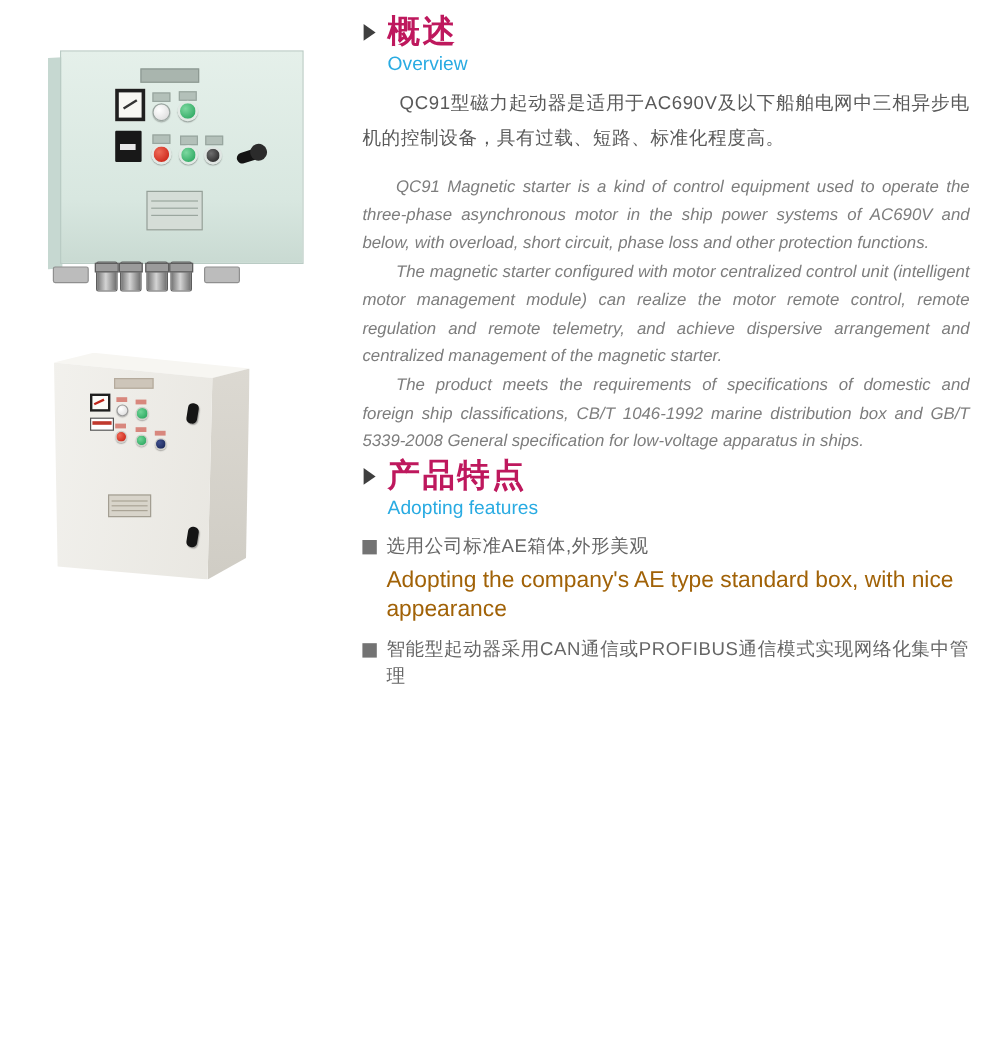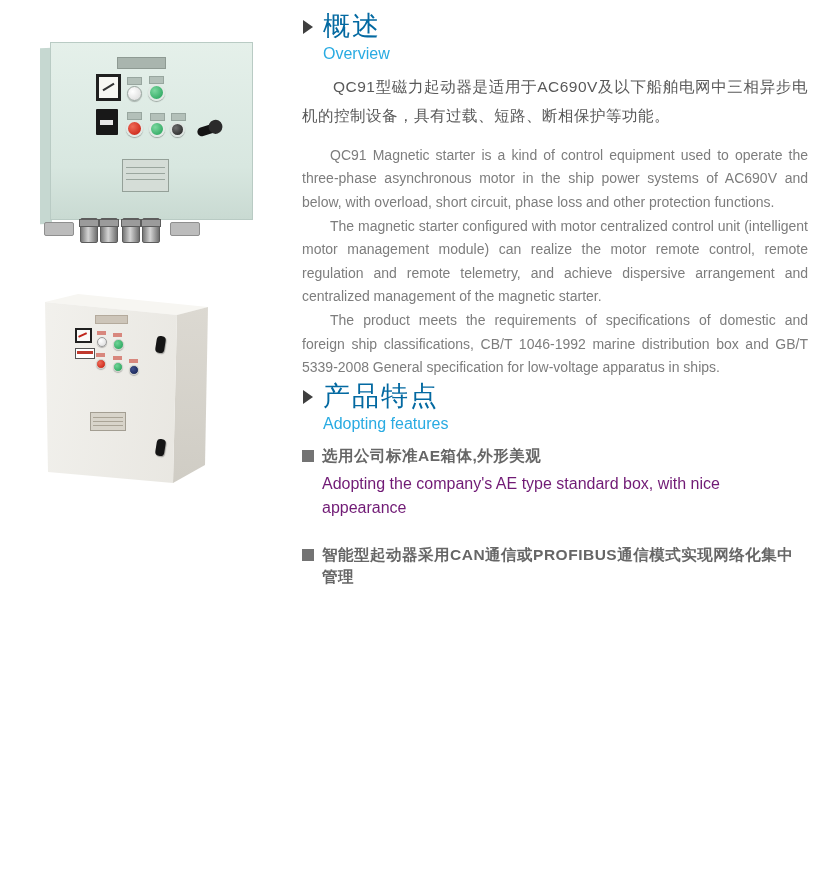--- a/index.html
+++ b/index.html
@@ -5,34 +5,34 @@
   html,body{margin:0;padding:0;background:#ffffff;}
   .page{
     position:relative;width:830px;height:869px;background:#ffffff;overflow:hidden;
     font-family:"Liberation Sans","DejaVu Sans",sans-serif;
   }
   
   .content{position:absolute;left:302px;top:10px;width:506px;}
   .sec-head{display:flex;align-items:flex-start;margin:0;}
   .tri{width:0;height:0;border-left:10px solid #3f3f3f;border-top:7px solid transparent;
        border-bottom:7px solid transparent;margin:10px 10px 0 1px;flex:none;}
-  .title-zh{font-size:27px;line-height:32px;font-weight:normal;color:#0369a1;
+  .title-zh{font-size:27px;line-height:32px;font-weight:bold;color:#be185d;
             letter-spacing:2px;margin:0;}
   .title-en{font-size:16px;line-height:22px;color:#29abe2;margin:1px 0 8px 0;}
   .para-zh{font-size:15.5px;line-height:28.6px;color:#595959;text-align:justify;
            text-indent:2em;margin:0;letter-spacing:0.5px;}
   .en-block{margin-top:14px;}
   .para-en{font-size:14px;line-height:23.3px;color:#7d7d7d;text-align:justify;
-           text-indent:2em;margin:0 0 1px 0;}
+           text-indent:2em;margin:0 0 1px 0;font-style:italic;}
   .sec2{}
-  .feat-item{margin-top:25px;}
+  .feat-item{margin-top:12px;}
   .feat-zh{display:flex;font-size:15.5px;line-height:22px;color:#666666;
-           letter-spacing:0.5px;font-weight:bold;}
+           letter-spacing:0.5px;}
   .bullet{width:12px;height:12px;background:#737373;margin:5px 8px 0 0;flex:none;}
-  .feat-en{font-size:16px;line-height:23.5px;color:#701a75;margin:5px 0 0 20px;}
+  .feat-en{font-size:19px;line-height:23.5px;color:#a16207;margin:5px 0 0 20px;}
   
   .fig{position:absolute;}
   .fig1{left:38px;top:40px;width:218px;height:212px;}
   .f1-side{position:absolute;left:2px;top:8px;width:12px;height:176px;background:#c6d8d1;
            transform:skewY(-3deg);}
   .f1-face{position:absolute;left:12px;top:2px;width:201px;height:176px;
            background:linear-gradient(180deg,#e5f0ea 0%,#d8e7e0 70%,#c9dad2 100%);
            border:1px solid #b9cbc4;}
   .f1-nameplate{position:absolute;left:66px;top:14px;width:47px;height:10px;
            background:#a9b5ae;border:1px solid #8e9a93;}
@@ -184,21 +184,21 @@
   <div class="content">
 
     <div class="sec-head">
       <div class="tri"></div>
       <div>
         <h2 class="title-zh">概述</h2>
         <div class="title-en">Overview</div>
       </div>
     </div>
 
-    <p class="para-zh">QC91型磁力起动器是适用于AC690V及以下船舶电网中三相异步电机的控制设备，具有过载、短路、断相保护等功能。</p>
+    <p class="para-zh">QC91型磁力起动器是适用于AC690V及以下船舶电网中三相异步电机的控制设备，具有过载、短路、标准化程度高。</p>
 
     <div class="en-block">
       <p class="para-en">QC91 Magnetic starter is a kind of control equipment used to operate the three-phase asynchronous motor in the ship power systems of AC690V and below, with overload, short circuit, phase loss and other protection functions.</p>
       <p class="para-en">The magnetic starter configured with motor centralized control unit (intelligent motor management module) can realize the motor remote control, remote regulation and remote telemetry, and achieve dispersive arrangement and centralized management of the magnetic starter.</p>
       <p class="para-en">The product meets the requirements of specifications of domestic and foreign ship classifications, CB/T 1046-1992 marine distribution box and GB/T 5339-2008 General specification for low-voltage apparatus in ships.</p>
     </div>
 
     <div class="sec-head sec2">
       <div class="tri"></div>
       <div>

